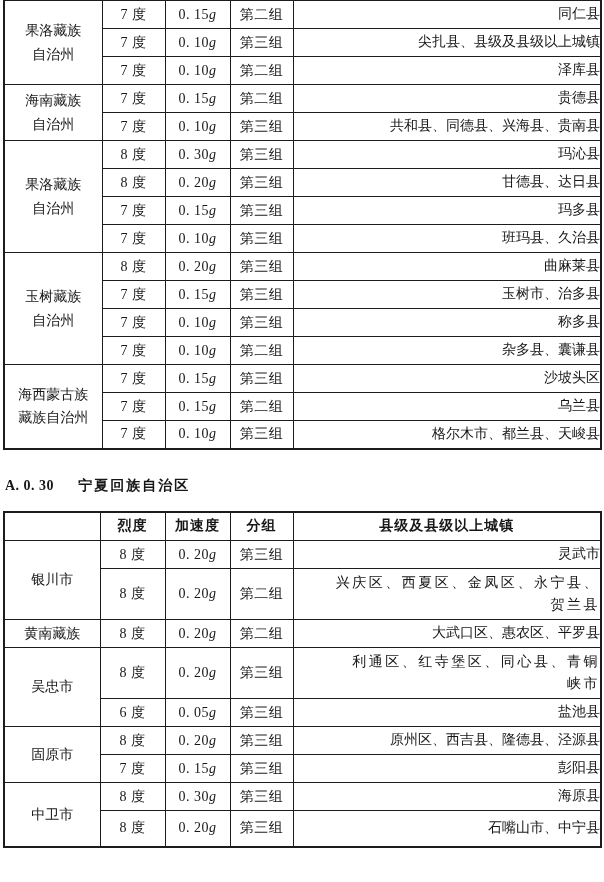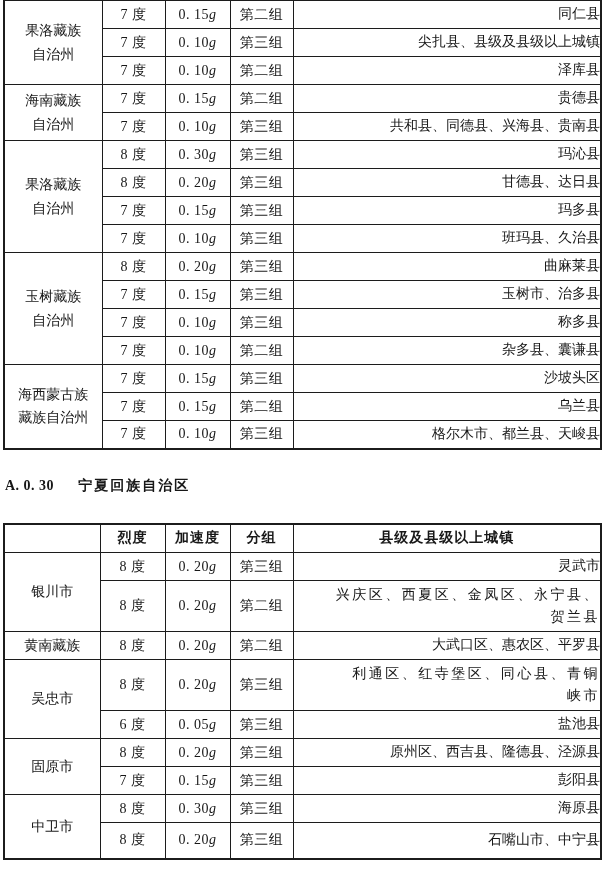--- a/index.html
+++ b/index.html
@@ -202,21 +202,21 @@
           <td class="c-grp">第三组</td>
           <td class="c-towns">格尔木市、都兰县、天峻县</td>
         </tr>
       </tbody>
   </table>
 
   <div class="heading">
     <span class="hnum">A. 0. 30</span><span class="htitle">宁夏回族自治区</span>
   </div>
 
-  <table class="ztable t2" style="margin-top:22px">
+  <table class="ztable t2" style="margin-top:10px">
     <colgroup>
       <col style="width:96px">
         <col style="width:65px">
         <col style="width:65px">
         <col style="width:63px">
         <col style="width:308px">
     </colgroup>
     <tbody>
         <tr class="hrow">
           <th class="c-region"></th>

